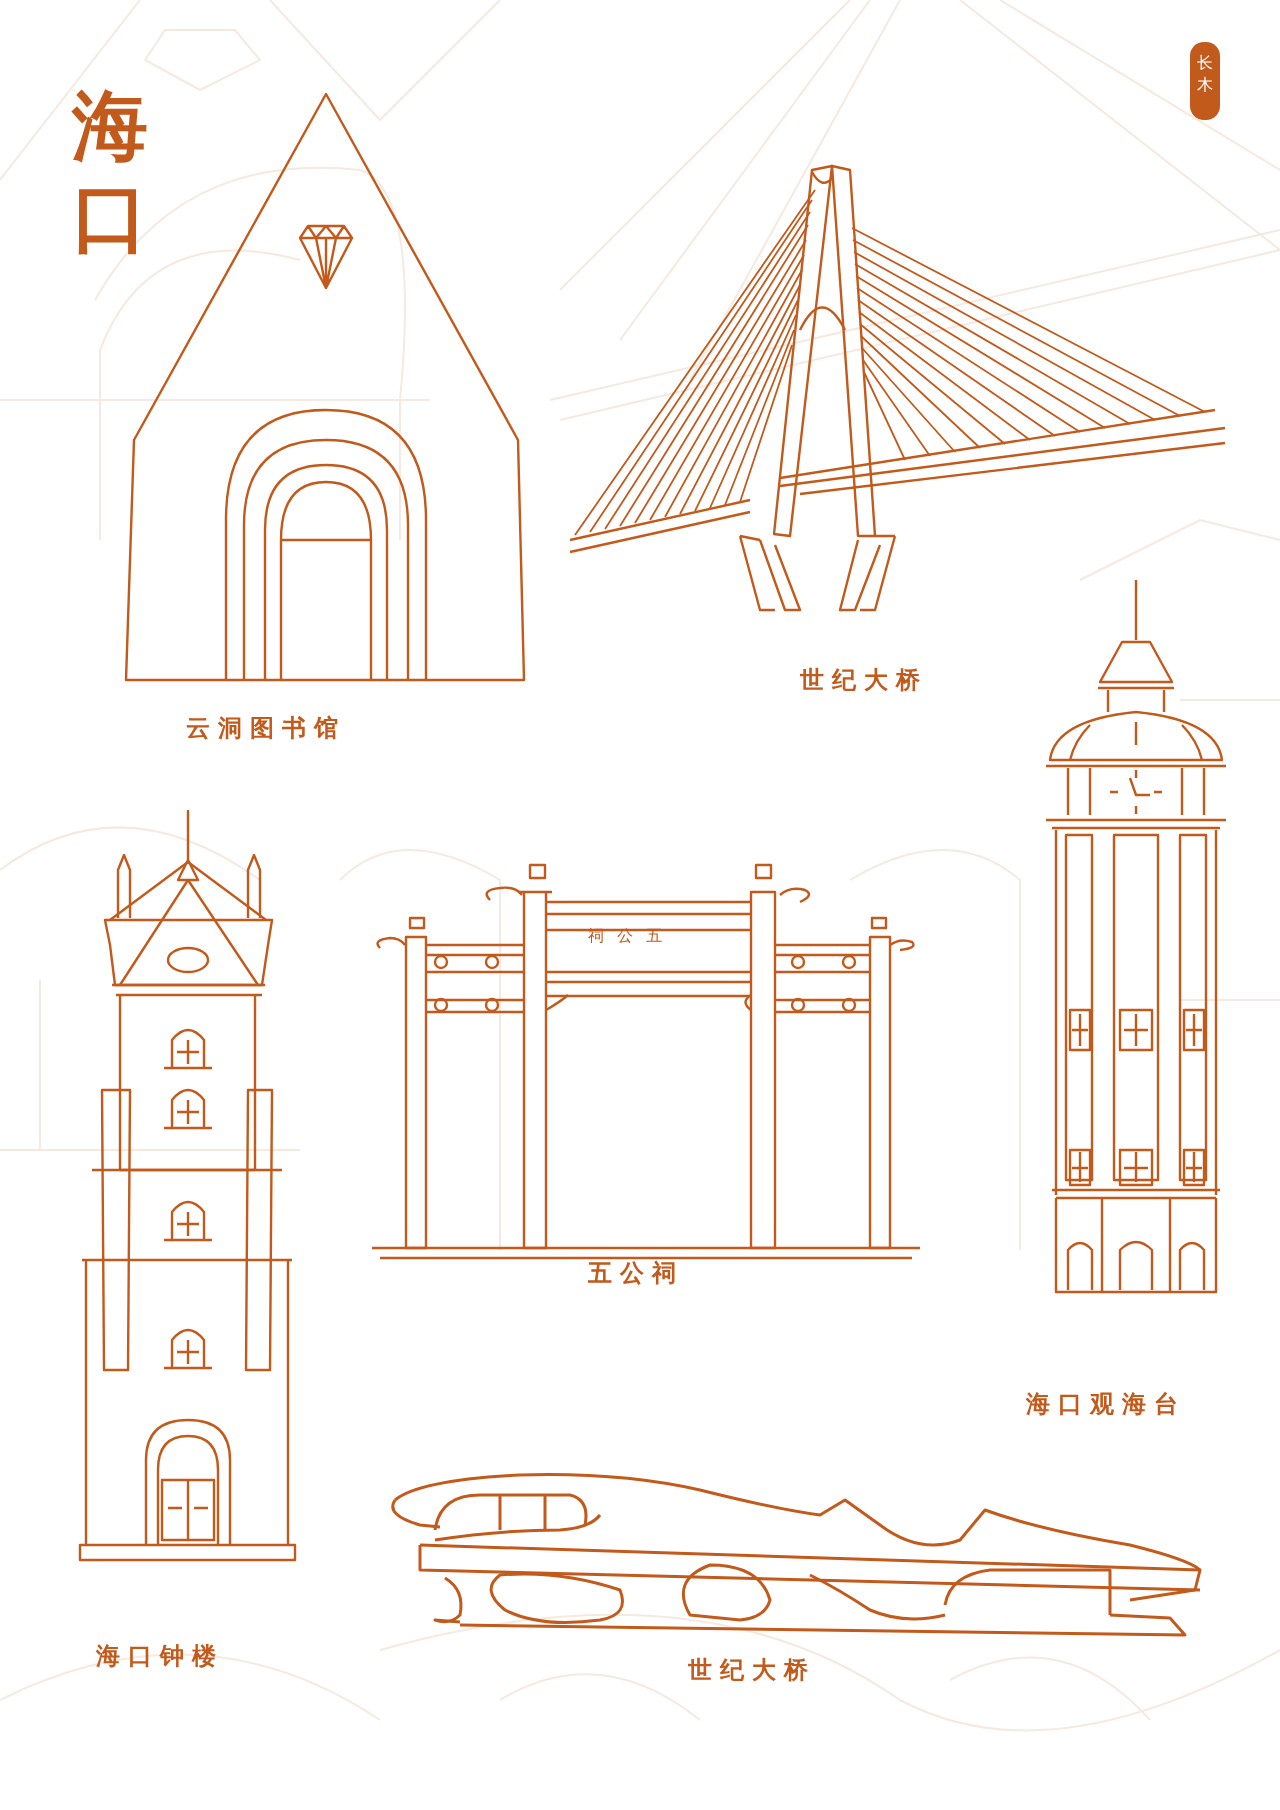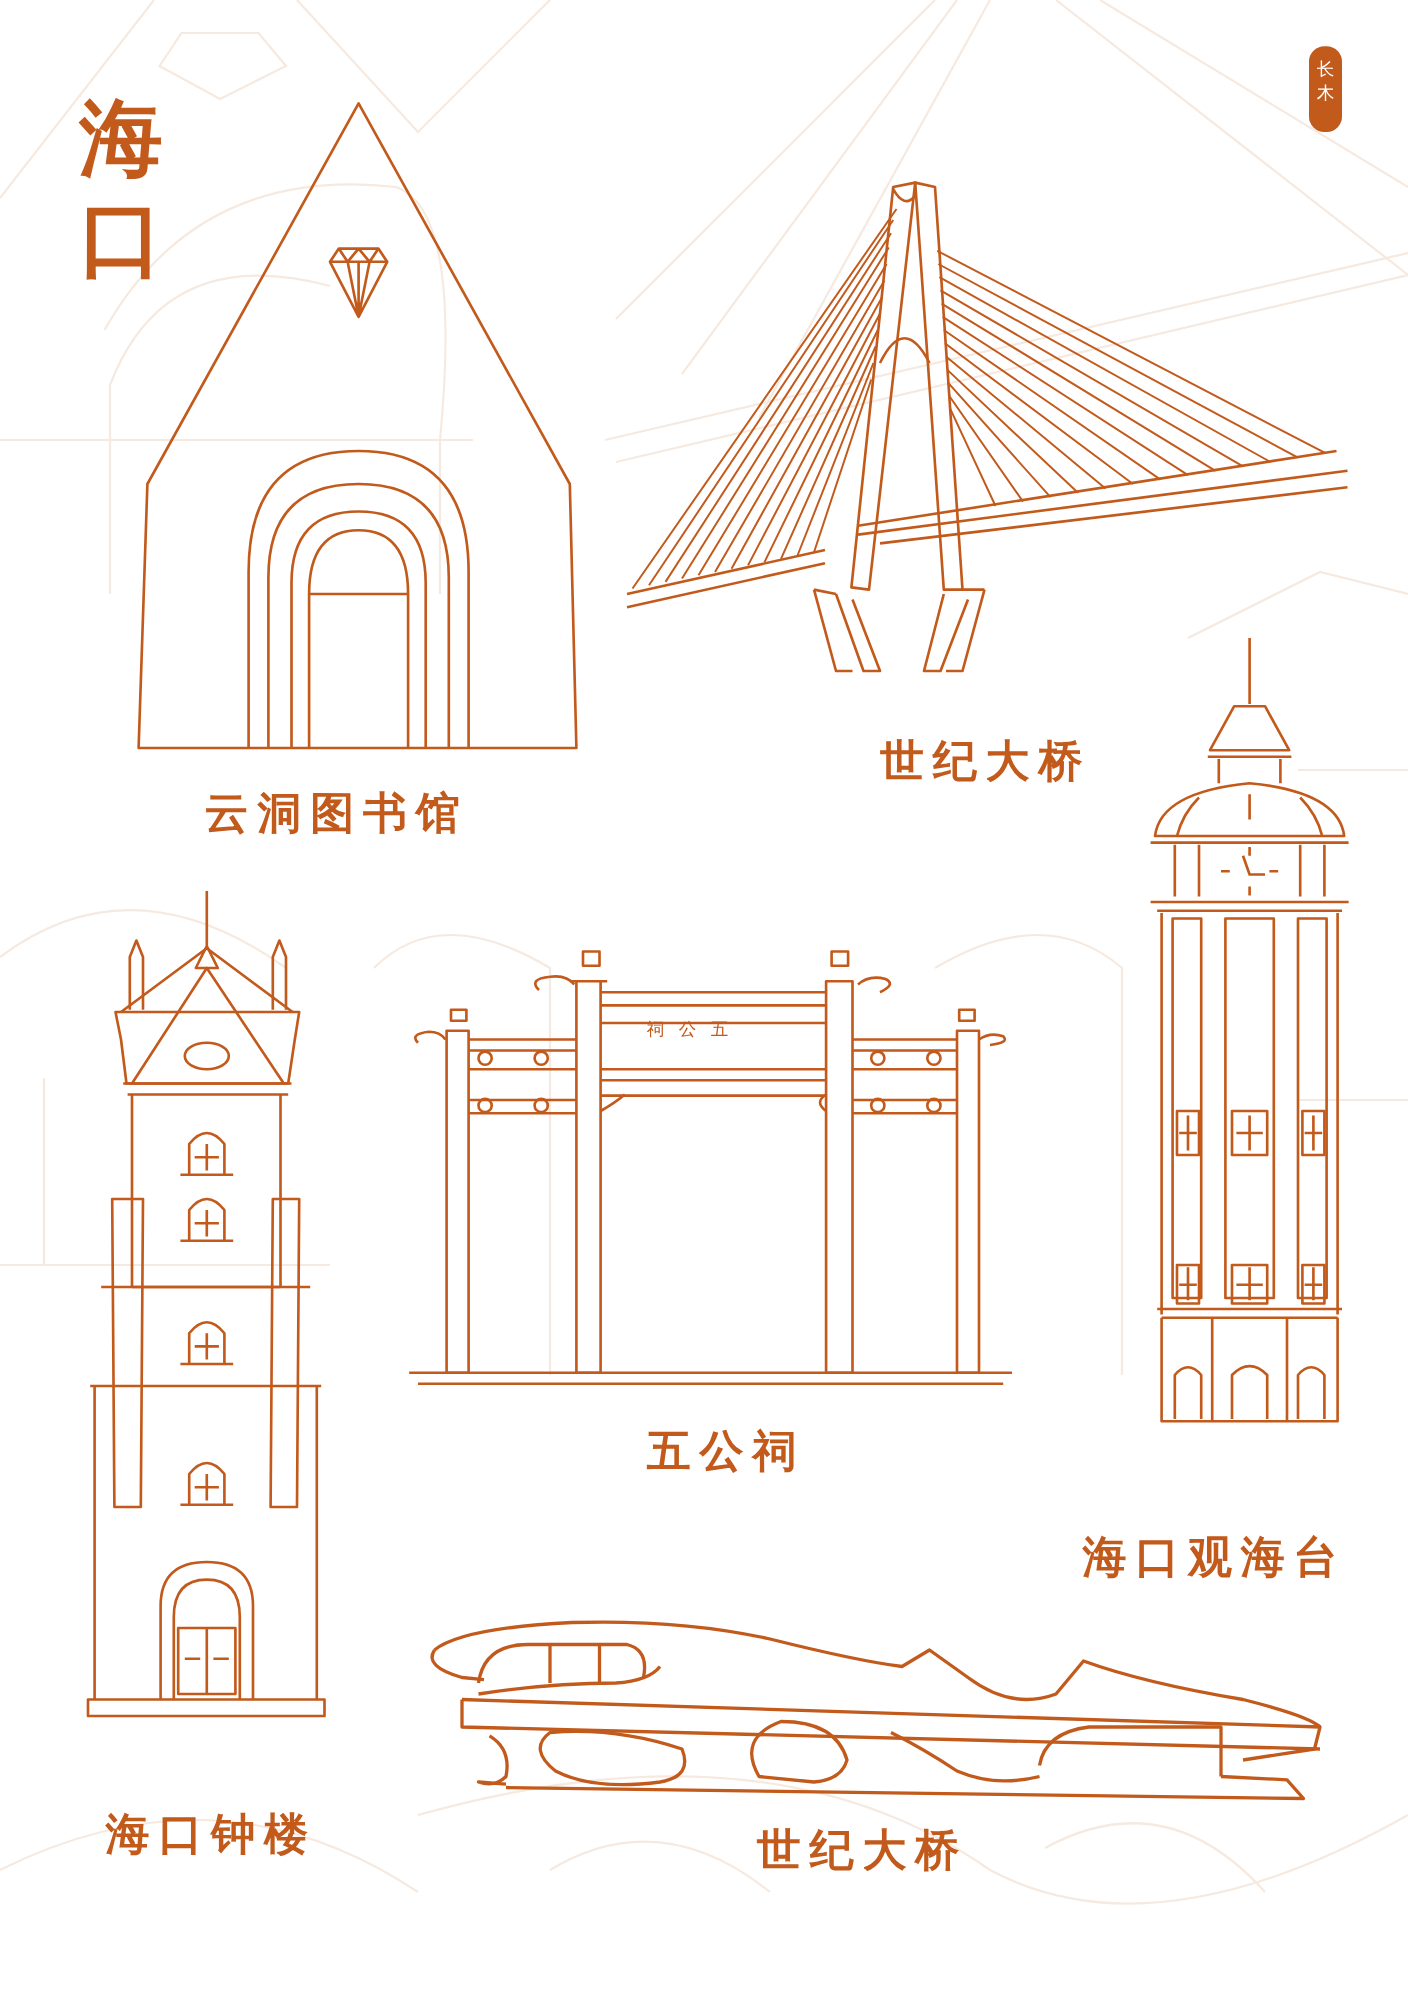--- a/index.html
+++ b/index.html
@@ -1,20 +1,20 @@
 <!DOCTYPE html>
 <html><head>
 <meta charset="utf-8">
 <style>
   html,body{margin:0;padding:0;background:#fff;}
   body{width:1280px;height:1810px;position:relative;overflow:hidden;font-family:"DejaVu Serif","Liberation Serif",serif;}
   .bg{position:absolute;left:0;top:0;}
   .art{position:absolute;left:0;top:0;}
   .title{position:absolute;left:72px;top:80px;font-size:76px;font-weight:bold;line-height:92px;width:90px;color:#c25a1c;font-family:"DejaVu Sans","Liberation Sans",sans-serif;}
-  .label{position:absolute;font-size:40px;font-weight:bold;letter-spacing:8px;color:#c25a1c;font-family:"DejaVu Sans","Liberation Sans",sans-serif;white-space:nowrap;}
+  .label{position:absolute;font-size:24px;font-weight:bold;letter-spacing:8px;color:#c25a1c;font-family:"DejaVu Sans","Liberation Sans",sans-serif;white-space:nowrap;}
   .seal{position:absolute;left:1190px;top:42px;width:30px;height:78px;background:#c25a1c;border-radius:14px;color:#fff;font-size:16px;line-height:22px;text-align:center;padding-top:10px;box-sizing:border-box;font-family:"DejaVu Sans",sans-serif;}
   .plaque{font-family:"DejaVu Sans",sans-serif;}
 </style>
 </head>
 <body>
 
 <svg class="bg" width="1280" height="1810">
   <g fill="none" stroke="#f6e9df" stroke-width="2">
     <path d="M0 180 L140 0 M270 0 L380 120 L500 0"></path>
     <path d="M165 30 L235 30 L260 60 L200 90 L145 60 Z"></path>
@@ -154,15 +154,15 @@
 <div class="seal">
   <div>长</div>
   <div>木</div>
 </div>
 
 <div class="label plaque" style="left:588px;top:926px;font-size:16px;letter-spacing:4px;font-weight:normal;">祠 公 五</div>
 
 <div class="label" style="left:186px;top:712px;">云洞图书馆</div>
 <div class="label" style="left:800px;top:664px;">世纪大桥</div>
 <div class="label" style="left:96px;top:1594px;margin-top:46px;">海口钟楼</div>
-<div class="label" style="left:588px;top:1292px;">五公祠</div>
-<div class="label" style="left:984px;top:1388px;">海口观海台</div>
+<div class="label" style="left:588px;top:1257px;">五公祠</div>
+<div class="label" style="left:1026px;top:1388px;">海口观海台</div>
 <div class="label" style="left:688px;top:1654px;">世纪大桥</div>
 
 </body></html>

